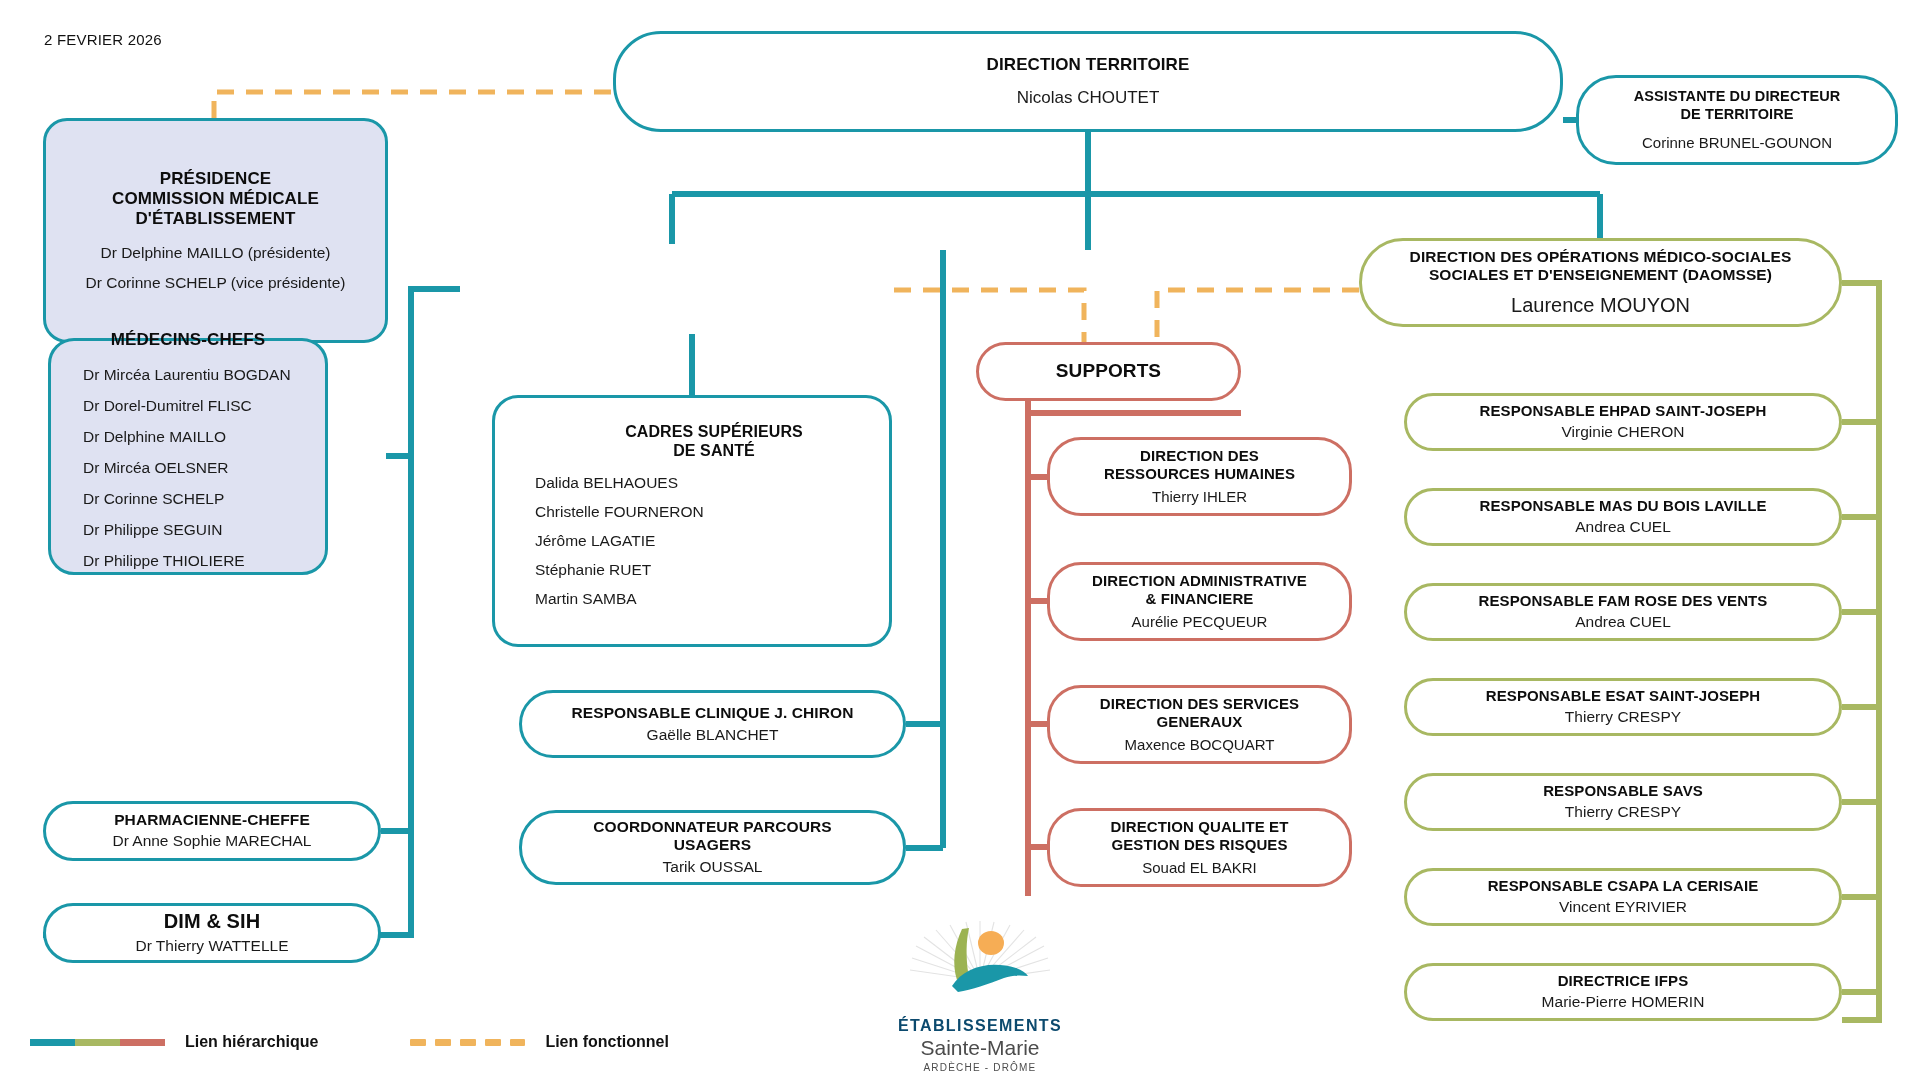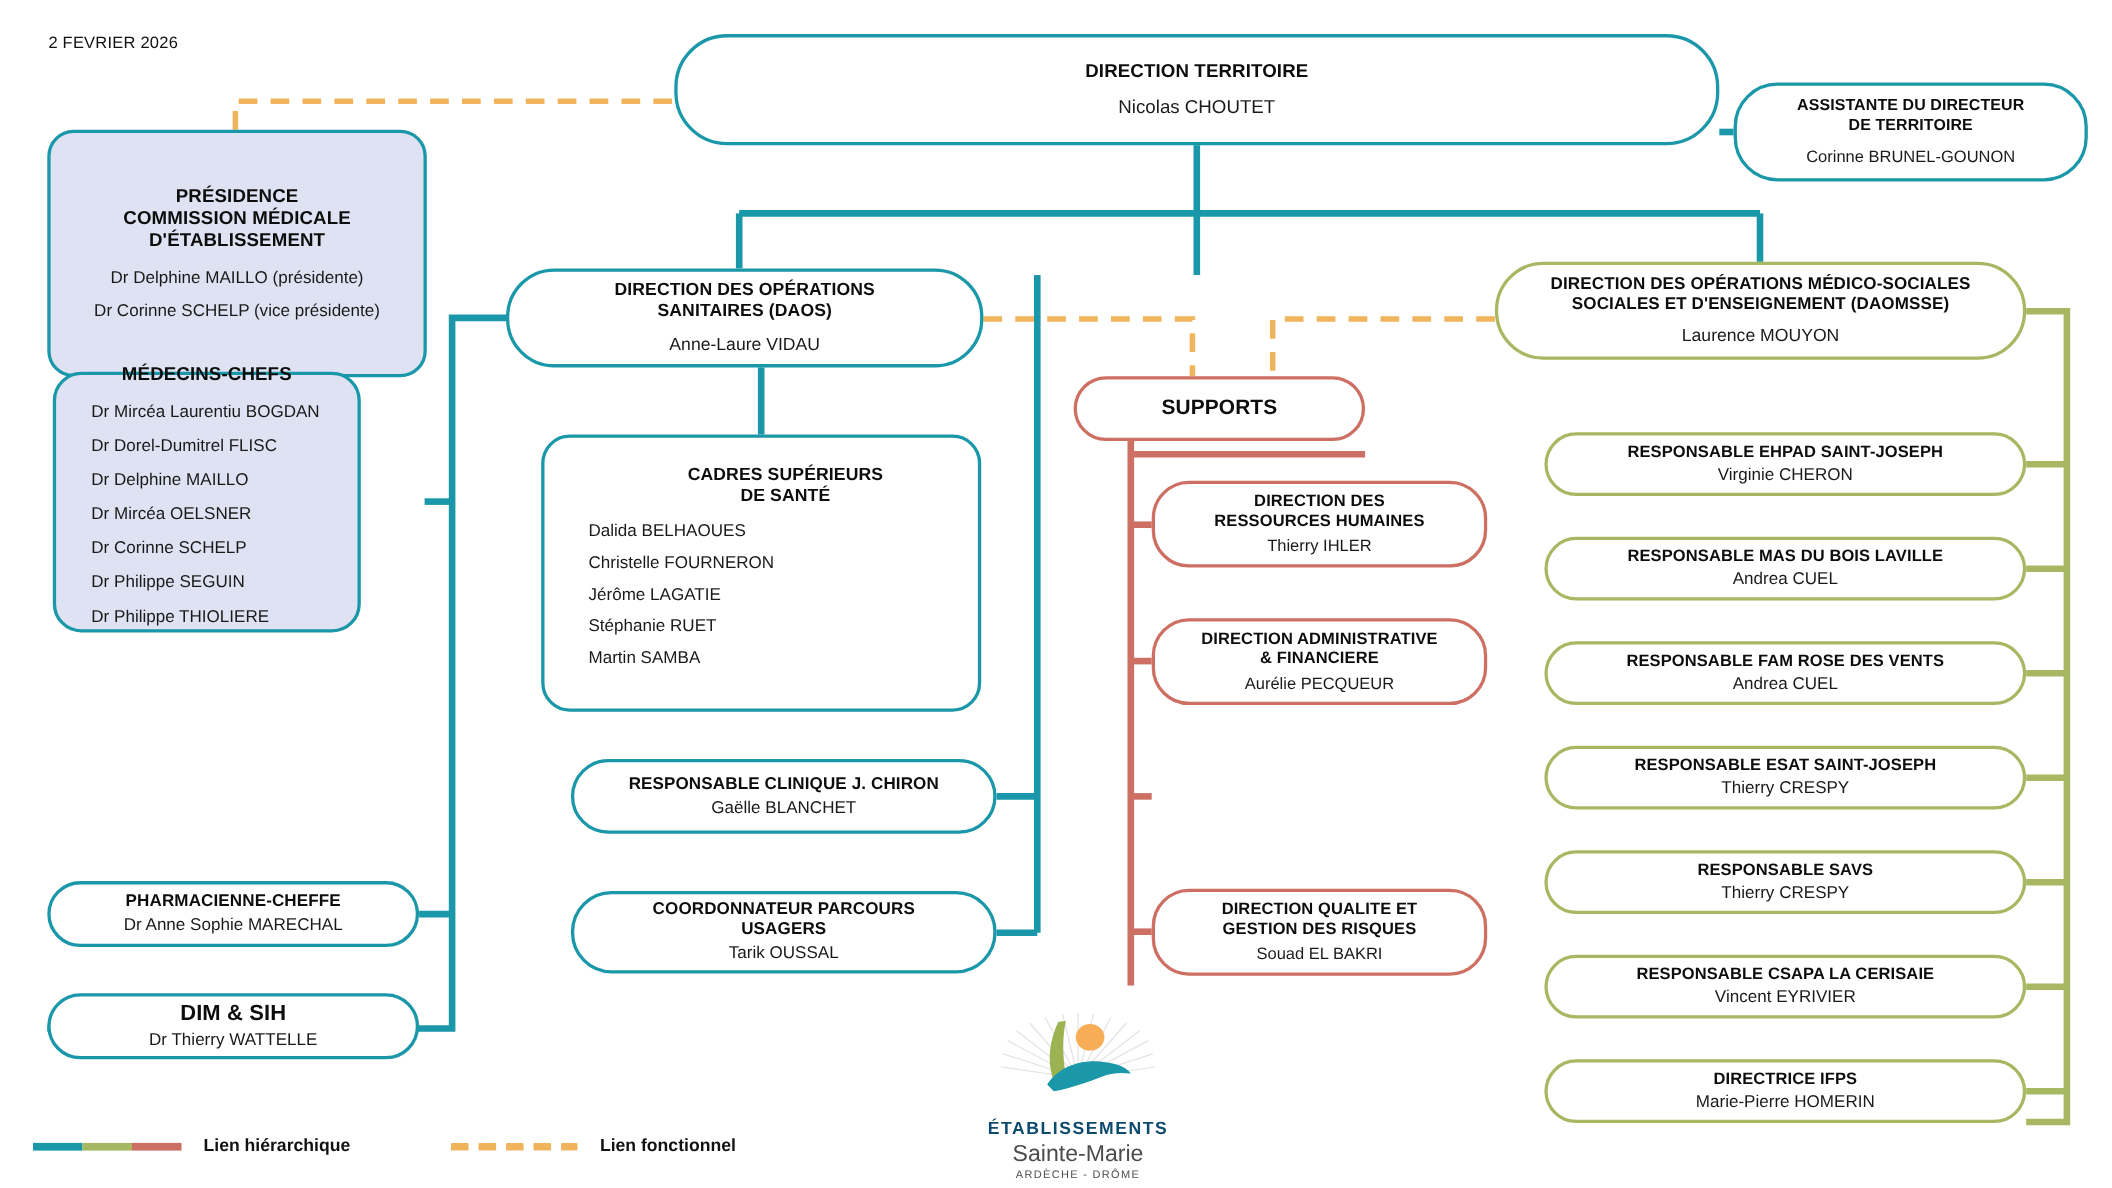--- a/index.html
+++ b/index.html
@@ -94,21 +94,21 @@
   .sup { left:1047px; width:305px; border-radius:34px; }
   .sup .ttl { font-size:15px; }
   .sup .nm  { font-size:15px; margin-top:6px; }
   #n-drh   { top:437px; height:79px; }
   #n-daf   { top:562px; height:79px; }
   #n-dsg   { top:685px; height:79px; }
   #n-dqgr  { top:808px; height:79px; }
 
   #n-daomsse { left:1359px; top:238px; width:483px; height:89px; border-radius:44px; }
   #n-daomsse .ttl { font-size:15.5px; }
-  #n-daomsse .nm  { font-size:16px; margin-top:9px; }
+  #n-daomsse .nm  { font-size:20px; margin-top:9px; }
 
   .ms { left:1404px; width:438px; height:58px; border-radius:29px; }
   .ms .ttl { font-size:15px; }
   .ms .nm  { font-size:15.5px; margin-top:3px; }
   #n-ehpad   { top:393px; }
   #n-mas     { top:488px; }
   #n-fam     { top:583px; }
   #n-esat    { top:678px; }
   #n-savs    { top:773px; }
   #n-csapa   { top:868px; }
@@ -223,25 +223,20 @@
   <div class="node teal" id="n-pharma">
     <div class="ttl">PHARMACIENNE-CHEFFE</div>
     <div class="nm">Dr Anne Sophie MARECHAL</div>
   </div>
 
   <div class="node teal" id="n-dim">
     <div class="ttl">DIM &amp; SIH</div>
     <div class="nm">Dr Thierry WATTELLE</div>
   </div>
 
-  <div class="node teal" id="n-daos">
-    <div class="ttl">DIRECTION DES OPÉRATIONS</div>
-    <div class="ttl">SANITAIRES (DAOS)</div>
-    <div class="nm">Anne-Laure VIDAU</div>
-  </div>
 
   <div class="node teal" id="n-cadres">
     <div class="ttl">CADRES SUPÉRIEURS</div>
     <div class="ttl">DE SANTÉ</div>
     <div class="list">
       <div>Dalida BELHAOUES</div>
       <div>Christelle FOURNERON</div>
       <div>Jérôme LAGATIE</div>
       <div>Stéphanie RUET</div>
       <div>Martin SAMBA</div>
@@ -268,20 +263,25 @@
     <div class="ttl">RESSOURCES HUMAINES</div>
     <div class="nm">Thierry IHLER</div>
   </div>
 
   <div class="node red sup" id="n-daf">
     <div class="ttl">DIRECTION ADMINISTRATIVE</div>
     <div class="ttl">&amp; FINANCIERE</div>
     <div class="nm">Aurélie PECQUEUR</div>
   </div>
 
+  <div class="node red sup" id="n-dsg">
+    <div class="ttl">DIRECTION DES SERVICES</div>
+    <div class="ttl">GENERAUX</div>
+    <div class="nm">Maxence BOCQUART</div>
+  </div>
 
   <div class="node red sup" id="n-dqgr">
     <div class="ttl">DIRECTION QUALITE ET</div>
     <div class="ttl">GESTION DES RISQUES</div>
     <div class="nm">Souad EL BAKRI</div>
   </div>
 
   <div class="node green" id="n-daomsse">
     <div class="ttl">DIRECTION DES OPÉRATIONS MÉDICO-SOCIALES</div>
     <div class="ttl">SOCIALES ET D'ENSEIGNEMENT (DAOMSSE)</div>

